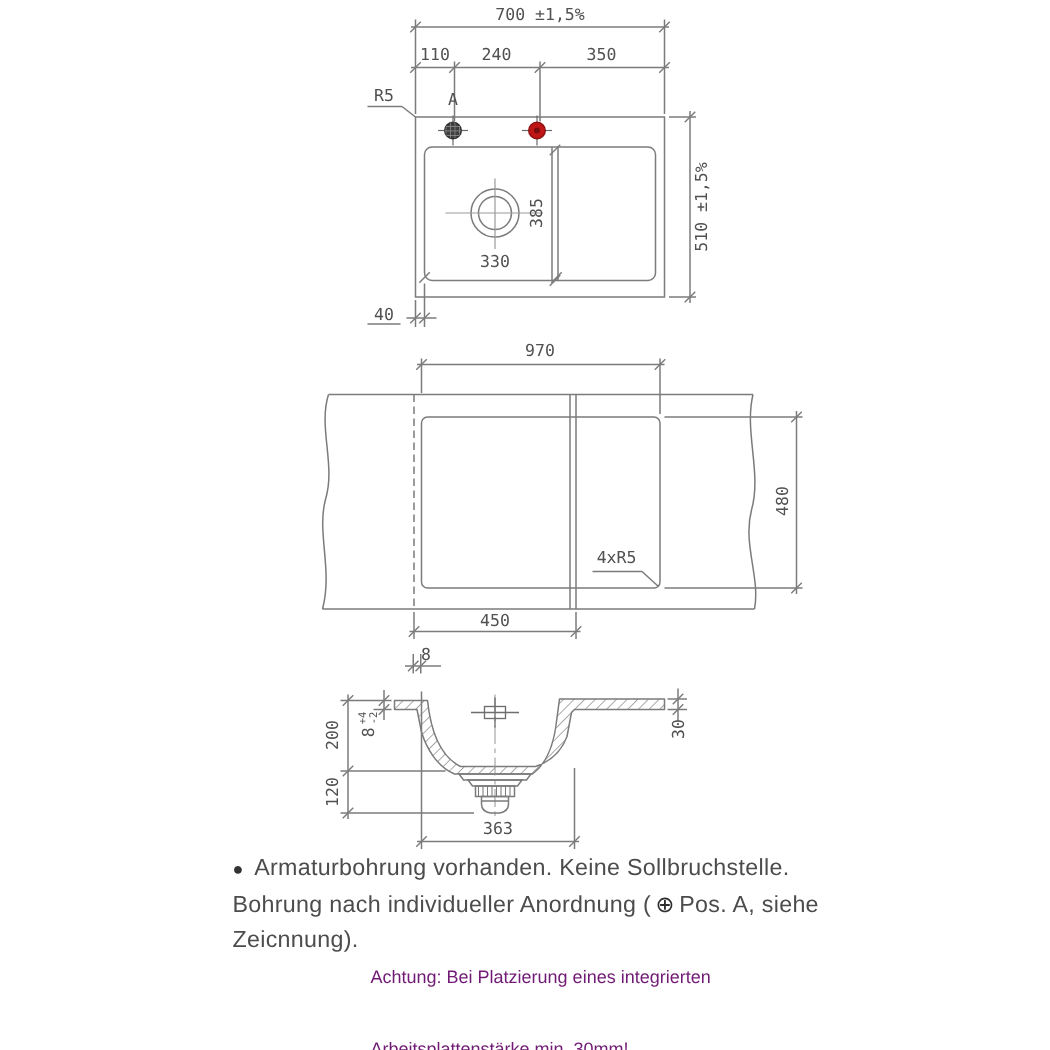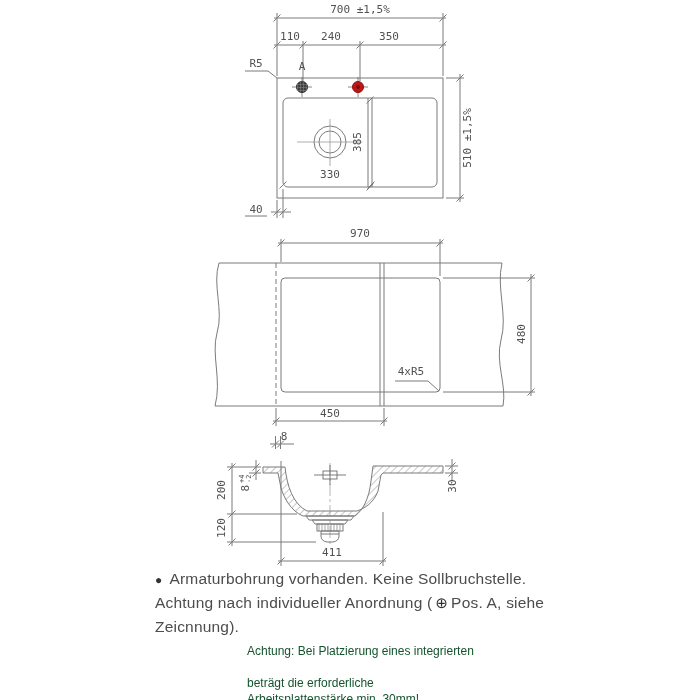--- a/index.html
+++ b/index.html
@@ -9,21 +9,21 @@
   .dim{position:absolute;font-family:"DejaVu Sans Mono",monospace;font-size:11px;color:#515151;
        white-space:nowrap;transform:translate(-50%,-50%);line-height:12px;}
   .dim.rot{transform:translate(-50%,-50%) rotate(-90deg);}
   .tolwrap{display:inline-flex;align-items:center;}
   .tol{display:inline-flex;flex-direction:column;font-size:7px;line-height:7px;margin-left:2px;color:#515151;}
   .note-line{position:absolute;left:155px;font-family:"Liberation Sans",sans-serif;
              font-size:15.5px;color:#4c4c4c;white-space:nowrap;letter-spacing:0.2px;text-align:center;}
   .bullet{font-size:12px;margin-right:7px;color:#333;}
   .pos-symbol{color:#2e2e2e;font-size:15px;margin:0 3px;}
   .warn-line{position:absolute;left:247px;font-family:"Liberation Sans",sans-serif;
-             font-size:12px;color:#14532d;white-space:nowrap;line-height:16px;}
+             font-size:12px;color:#701a75;white-space:nowrap;line-height:16px;}
 </style>
 </head>
 <body>
 
 <div id="canvas">
 
 <svg id="linework" width="700" height="700" viewBox="0 0 700 700">
   <defs>
     <pattern id="hatch" width="5" height="5" patternUnits="userSpaceOnUse" patternTransform="rotate(45)">
       <line x1="0" y1="0" x2="0" y2="5" stroke="#8d8d8d" stroke-width="1"></line>
@@ -181,21 +181,21 @@
     <line x1="383" y1="512" x2="383" y2="566"></line>
     <line x1="278" y1="561" x2="386" y2="561"></line>
     <line x1="277.5" y1="564.5" x2="284.5" y2="557.5"></line>
     <line x1="379.5" y1="564.5" x2="386.5" y2="557.5"></line>
   </g>
 </svg>
 
   <span class="dim" style="left:360px;top:10px">700 ±1,5%</span>
   <span class="dim" style="left:290px;top:37px">110</span>
   <span class="dim" style="left:331px;top:37px">240</span>
-  <span class="dim" style="left:389px;top:37px">350</span>
+  <span class="dim" style="left:401px;top:37px">350</span>
   <span class="dim" style="left:256px;top:64px">R5</span>
   <span class="dim" style="left:302px;top:67px">A</span>
   <span class="dim rot" style="left:468px;top:138px">510 ±1,5%</span>
   <span class="dim rot" style="left:358px;top:142px">385</span>
   <span class="dim" style="left:330px;top:175px">330</span>
   <span class="dim" style="left:256px;top:210px">40</span>
 
   <span class="dim" style="left:360px;top:234px">970</span>
   <span class="dim" style="left:522px;top:334px"><span class="rot dim" style="position:static;transform:rotate(-90deg);display:inline-block">480</span></span>
   <span class="dim" style="left:411px;top:372px">4xR5</span>
@@ -205,23 +205,22 @@
   <span class="dim rot" style="left:222px;top:490px">200</span>
   <span class="dim rot tolwrap" style="left:246px;top:483px">
       <span>8</span>
       <span class="tol">
         <span>+4</span>
         <span>-2</span>
       </span>
     </span>
   <span class="dim rot" style="left:222px;top:528px">120</span>
   <span class="dim rot" style="left:453px;top:486px">30</span>
-  <span class="dim" style="left:332px;top:553px">411</span>
+  <span class="dim" style="left:332px;top:553px">363</span>
 
   <div class="note-line" style="top:570px"><span class="bullet">●</span><span>Armaturbohrung vorhanden. Keine Sollbruchstelle.</span></div>
-  <div class="note-line" style="top:594px"><span>Achtung nach individueller Anordnung (</span><span class="pos-symbol">⊕</span><span>Pos. A, siehe</span></div>
+  <div class="note-line" style="top:594px"><span>Bohrung nach individueller Anordnung (</span><span class="pos-symbol">⊕</span><span>Pos. A, siehe</span></div>
   <div class="note-line" style="top:618px"><span>Zeicnnung).</span></div>
 
   <div class="warn-line" style="top:643px">Achtung: Bei Platzierung eines integrierten</div>
-  <div class="warn-line" style="top:675px">beträgt die erforderliche</div>
   <div class="warn-line" style="top:691px">Arbeitsplattenstärke min. 30mm!</div>
 
 </div>
 
 </body></html>

